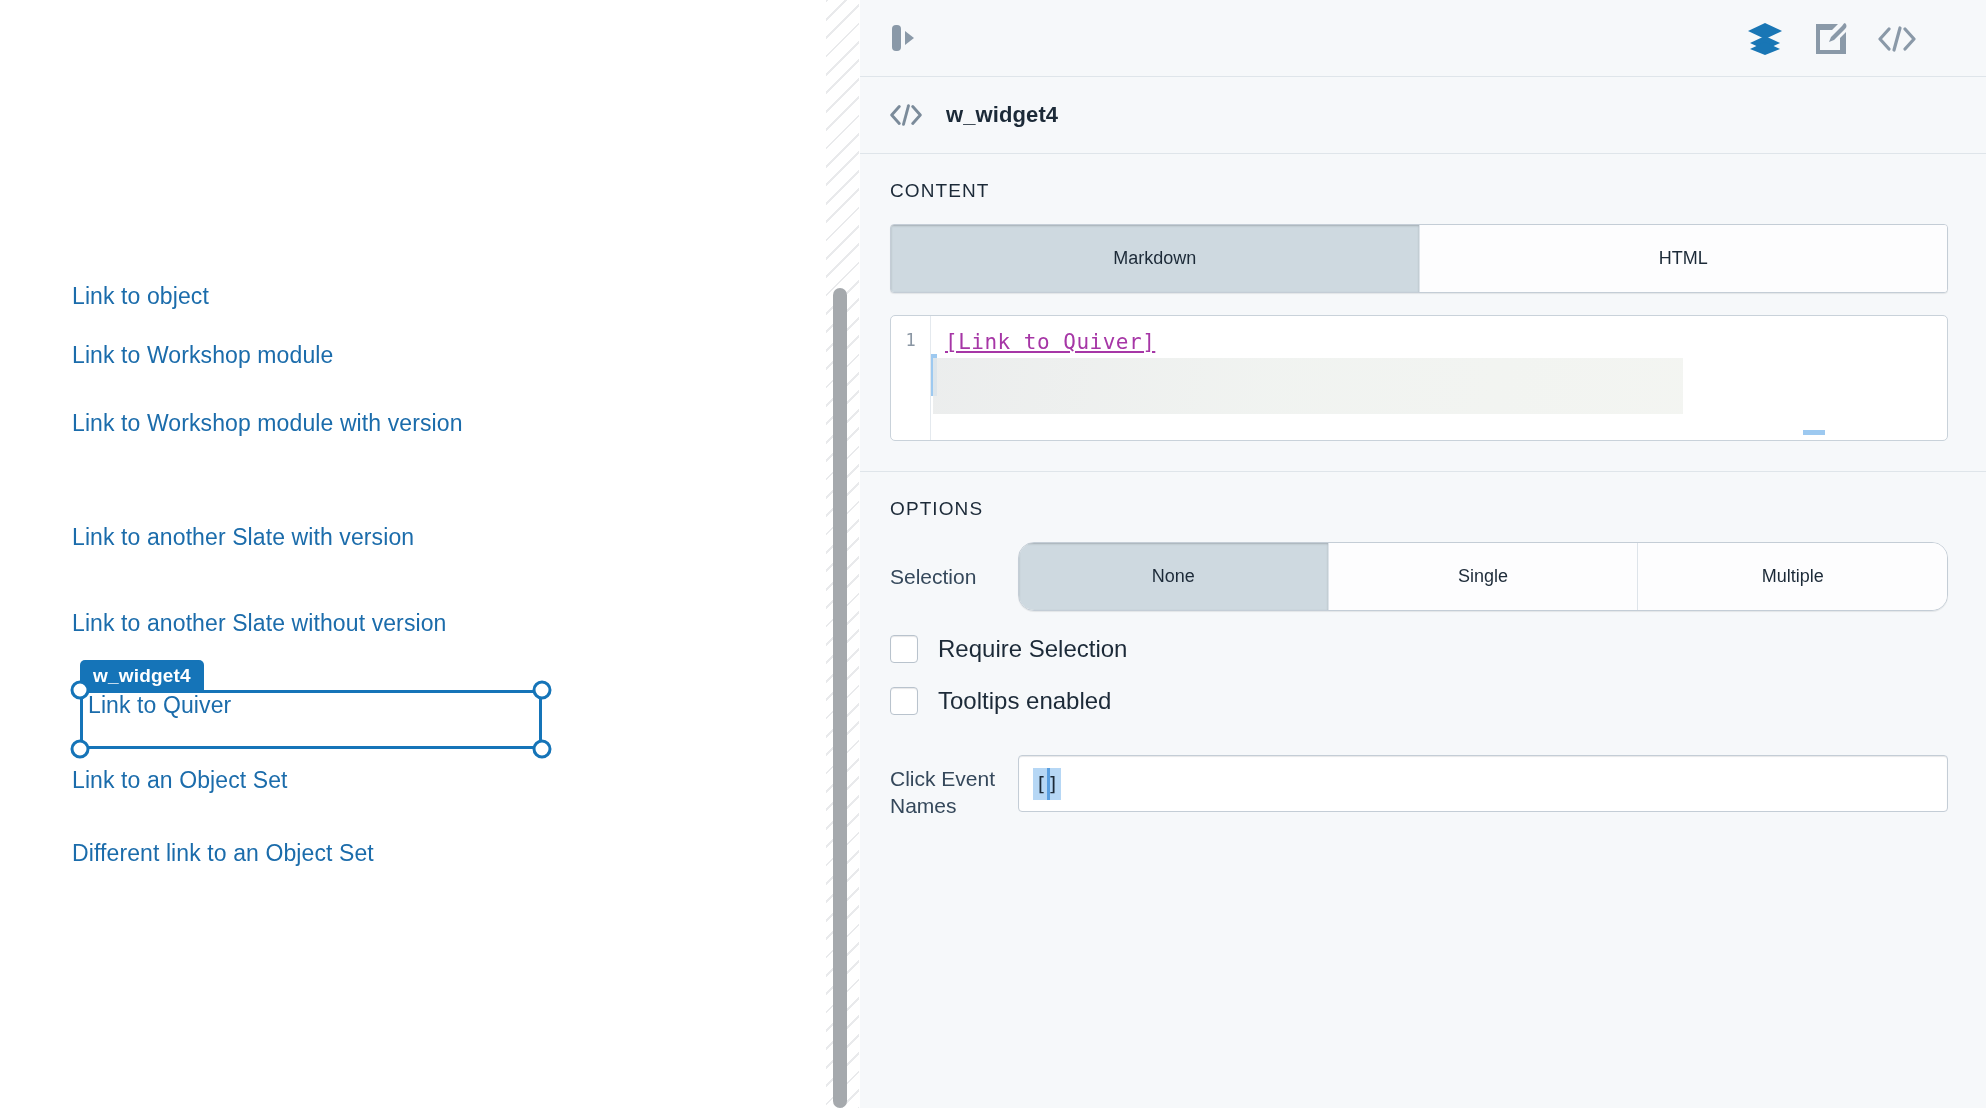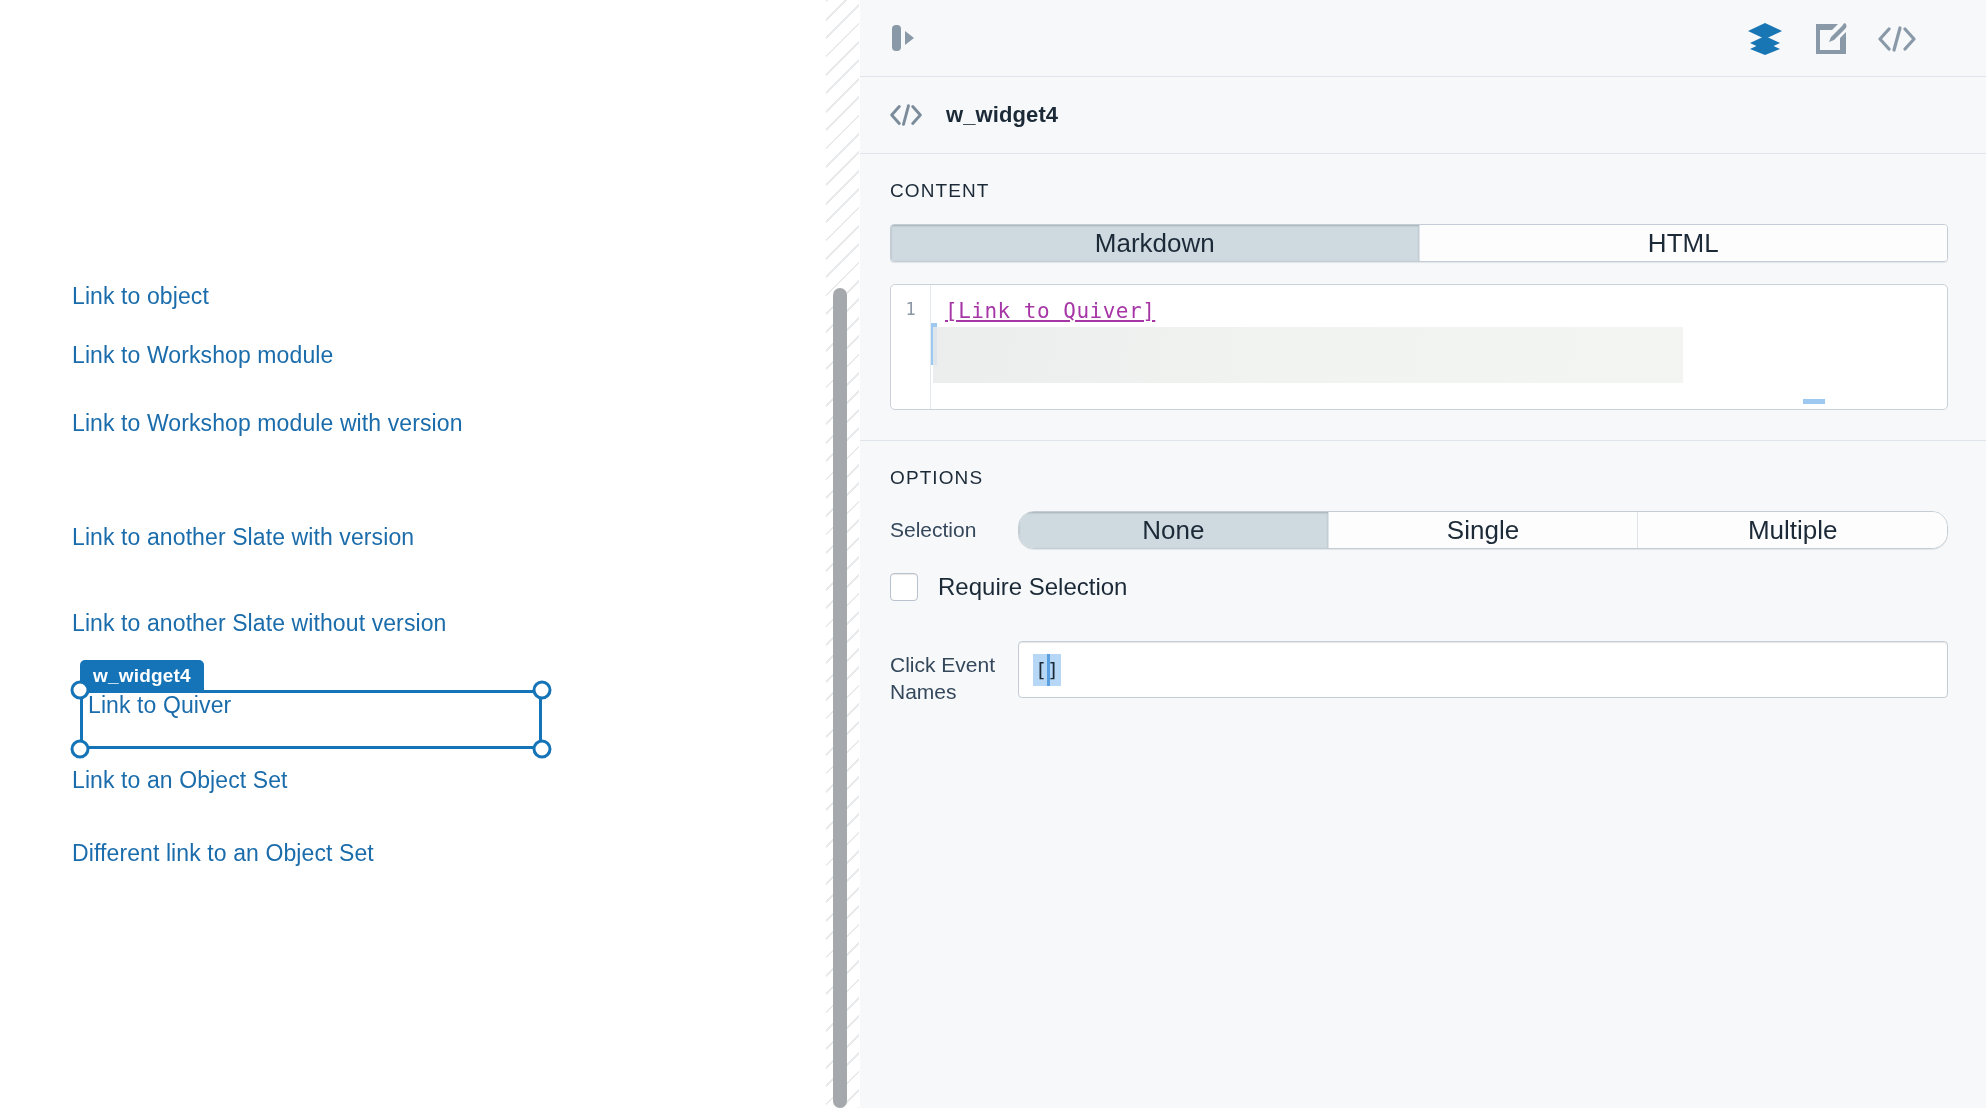--- a/index.html
+++ b/index.html
@@ -147,23 +147,23 @@
   .segmented {
     display: flex; width: 100%;
     border: 1px solid #c4cdd6;
     border-radius: 4px;
     overflow: hidden;
     background: #fdfdfe;
     box-shadow: 0 1px 1px rgba(16,22,26,.08);
   }
   .seg {
     flex: 1 1 0;
-    height: 36px;
+    height: 67px;
     display: flex; align-items: center; justify-content: center;
-    font-size: 26px;
+    font-size: 18px;
     color: #1c2a38;
     background: #fdfdfe;
     border-right: 1px solid #dee4ea;
     cursor: pointer;
     user-select: none;
   }
   .seg:last-child { border-right: none; }
   .seg.active {
     background: #ced9e0;
     box-shadow: inset 0 1px 2px rgba(16,22,26,.22);
@@ -392,20 +392,24 @@
           <div class="seg">Single</div>
           <div class="seg">Multiple</div>
         </div>
       </div>
 
       <div class="check-row">
         <div class="checkbox"></div>
         <div class="check-label">Require Selection</div>
       </div>
 
+      <div class="check-row">
+        <div class="checkbox"></div>
+        <div class="check-label">Tooltips enabled</div>
+      </div>
 
       <div class="field-row">
         <div class="field-label">Click Event Names</div>
         <div class="field-box">
           <span class="field-value">[]</span>
         </div>
       </div>
     </div>
 
   </div>

